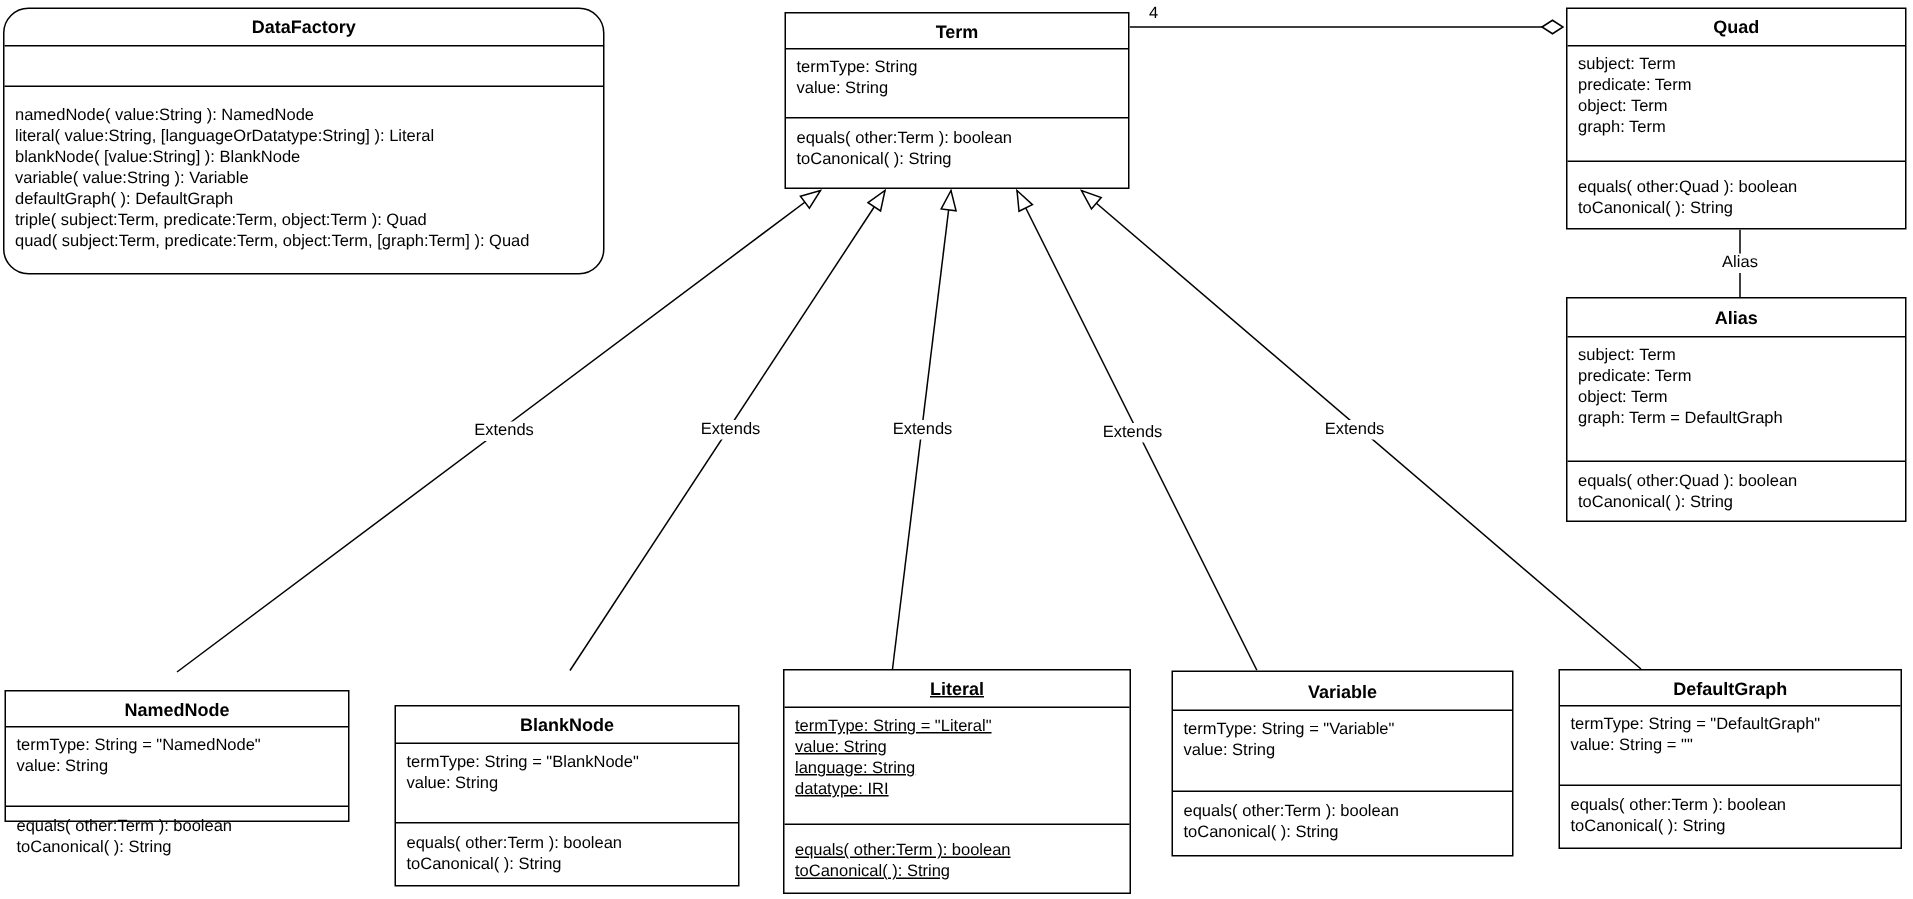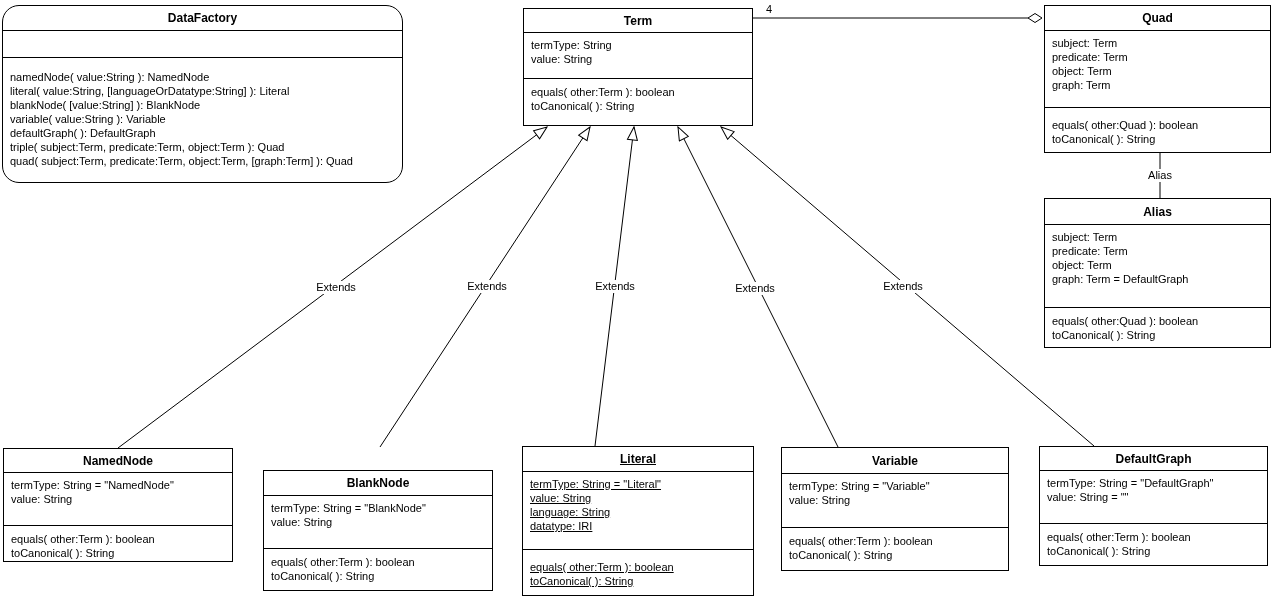--- a/index.html
+++ b/index.html
@@ -131,21 +131,21 @@
       <div class="ln">predicate: Term</div>
       <div class="ln">object: Term</div>
       <div class="ln">graph: Term = DefaultGraph</div>
     </div>
     <div class="cls-methods" style="height:39px;">
       <div class="ln">equals( other:Quad ): boolean</div>
       <div class="ln">toCanonical( ): String</div>
     </div>
   </div>
 
-  <div class="cls" style="left:3px;top:448px;width:230px;height:114px;">
+  <div class="cls" style="left:3px;top:460px;width:230px;height:88px;">
     <div class="cls-title" style="height:24px;">NamedNode</div>
     <div class="cls-attrs" style="height:53px;">
       <div class="ln">termType: String = "NamedNode"</div>
       <div class="ln">value: String</div>
     </div>
     <div class="cls-methods" style="height:41px;">
       <div class="ln">equals( other:Term ): boolean</div>
       <div class="ln">toCanonical( ): String</div>
     </div>
   </div>

